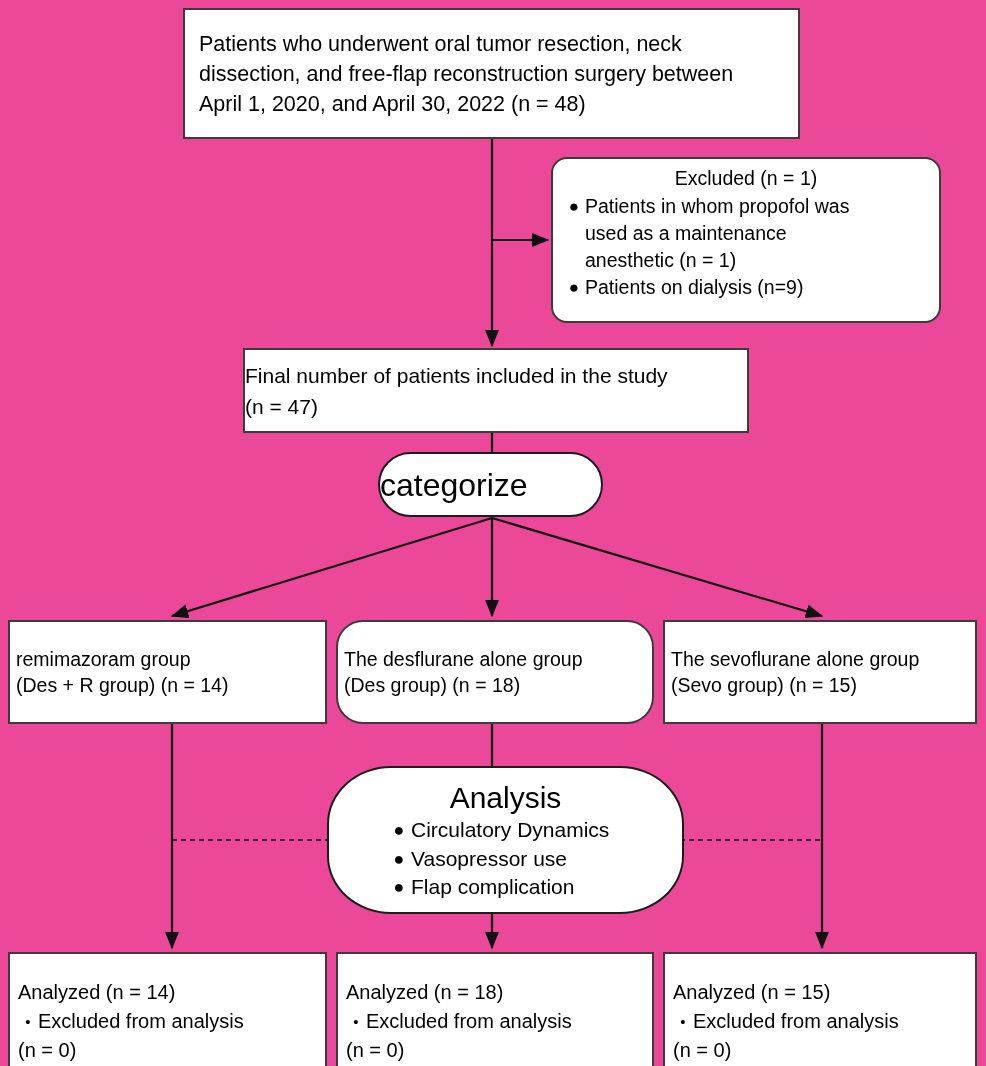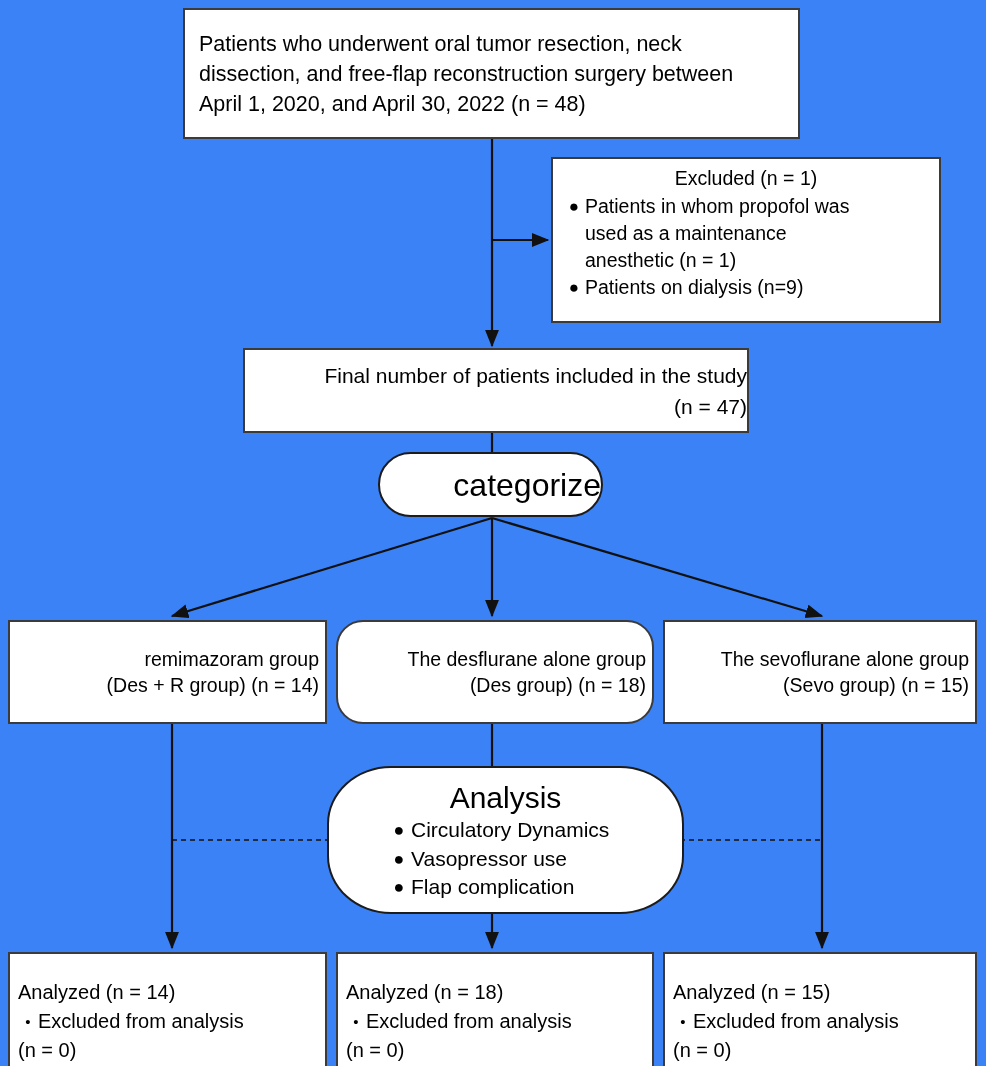--- a/index.html
+++ b/index.html
@@ -8,60 +8,61 @@
     background: #ffffff;
   }
   body {
     font-family: "Liberation Sans", sans-serif;
     color: #000000;
   }
   #canvas {
     position: relative;
     width: 986px;
     height: 1066px;
-    background: #3b82f6;
+    background: #ec4899;
     overflow: hidden;
   }
   .svg-layer {
     position: absolute;
     left: 0;
     top: 0;
     width: 986px;
     height: 1066px;
     pointer-events: none;
   }
   .node {
     position: absolute;
     box-sizing: border-box;
     border: 2px solid #3b3b3b;
     background: #ffffff;
     display: flex;
     flex-direction: column;
     justify-content: center;
   }
-  .node.centered { align-items: flex-end; text-align: center; }
+  .node.centered { align-items: flex-start; text-align: center; }
   .line { display: block; white-space: nowrap; }
 
   
   #node-enrollment {
     left: 183px; top: 8px; width: 617px; height: 131px;
     padding: 0 14px;
     font-size: 21.5px;
     line-height: 30px;
     text-align: left;
     align-items: flex-start;
   }
 
   
   #node-excluded {
     left: 551px; top: 157px; width: 390px; height: 166px;
     padding: 6px 10px 6px 10px;
     font-size: 19.5px;
     line-height: 27px;
     justify-content: flex-start;
+    border-radius: 16px;
   }
   #node-excluded .heading {
     text-align: center;
     width: 100%;
     margin-bottom: 1px;
   }
   .bullet-list { list-style: none; margin: 0; padding: 0; }
   .bullet-item {
     display: flex;
     align-items: flex-start;

